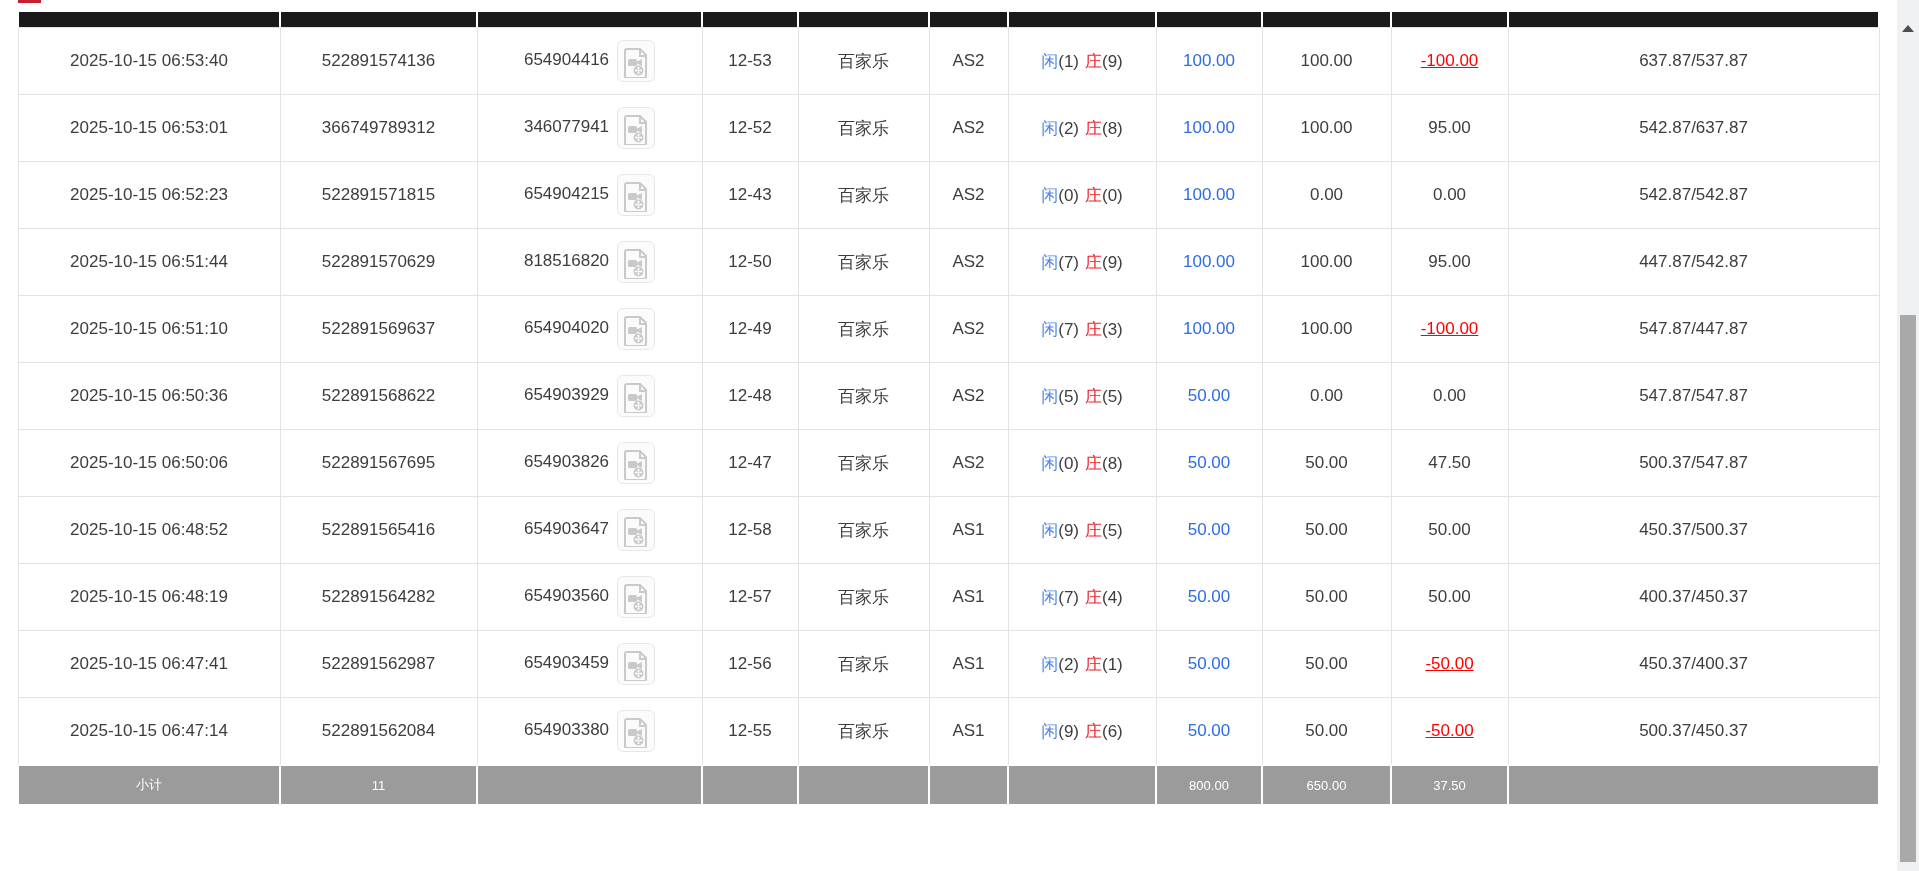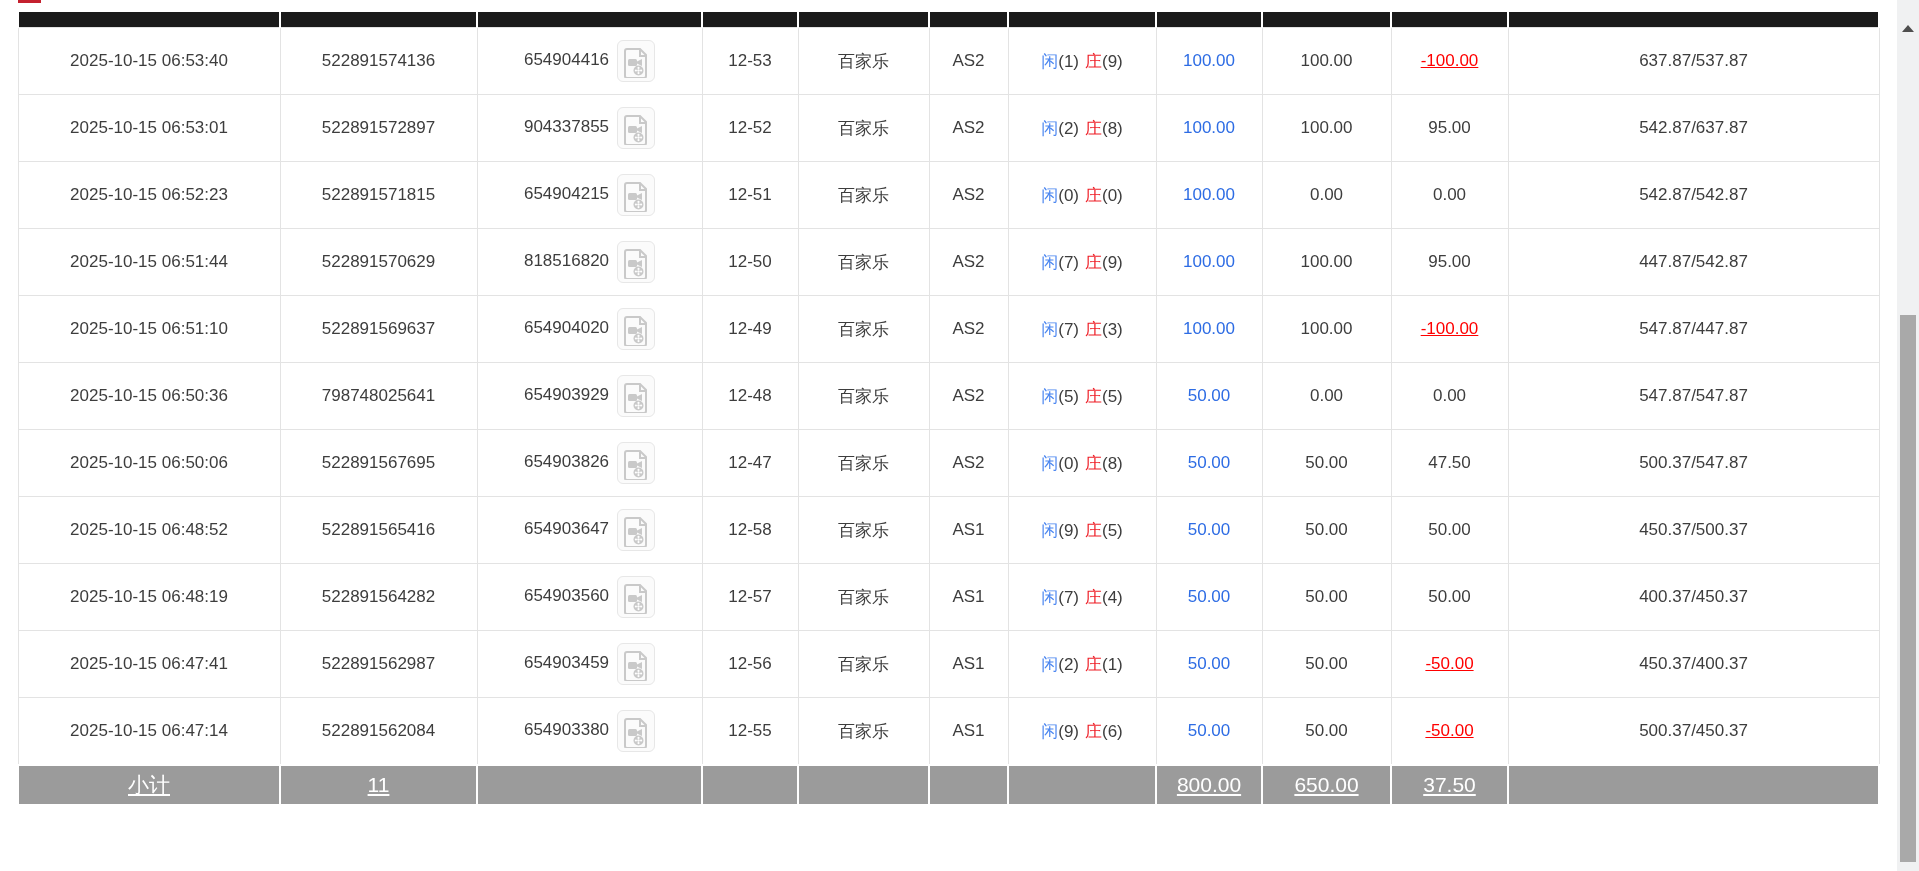--- a/index.html
+++ b/index.html
@@ -23,22 +23,22 @@
   .banker-lbl{color:var(--banker-red,#ee1c25);margin-left:6px;}
 
   
   .vid-btn{display:inline-block;vertical-align:middle;margin-left:8px;width:38px;height:42px;
     background:#fbfbfb;border:1px solid #e7e7e7;border-radius:6px;padding:0;cursor:pointer;
     line-height:0;}
   .vid-btn svg{margin:4px 0 0 0;}
 
   
   table.records td.fcell{background:var(--footer-gray,#9b9b9b);color:#fff;height:38px;
-    border:2px solid #fff;text-align:center;vertical-align:middle;font-size:21px;
-    white-space:nowrap;padding:0;text-decoration:underline;}
+    border:2px solid #fff;text-align:center;vertical-align:middle;font-size:13px;
+    white-space:nowrap;padding:0;}
 
   
   .scrollbar{position:absolute;top:0;right:0;width:22px;height:871px;background:#f0f1f2;}
   .sb-up{position:absolute;top:18px;left:0;width:22px;height:18px;border:none;background:transparent;
     cursor:pointer;padding:0;}
   .sb-up .tri{display:block;margin:3px auto 0;width:0;height:0;
     border-left:6px solid transparent;border-right:6px solid transparent;
     border-bottom:7px solid #4e4e4e;}
   .sb-thumb{position:absolute;left:3px;top:315px;width:16px;height:547px;background:#a9a9a9;}
 </style>
@@ -100,23 +100,23 @@
     <td class="cell">百家乐</td>
     <td class="cell">AS2</td>
     <td class="cell"><span class="player-lbl">闲</span><span>(1)</span><span class="banker-lbl">庄</span><span>(9)</span></td>
     <td class="cell blue">100.00</td>
     <td class="cell">100.00</td>
     <td class="cell neg">-100.00</td>
     <td class="cell">637.87/537.87</td>
   </tr>
         <tr>
     <td class="cell">2025-10-15 06:53:01</td>
-    <td class="cell">522891572897</td>
-    <td class="cell">
-      <span>904337855</span><button class="vid-btn"><svg width="24" height="30" viewBox="0 0 24 30">
+    <td class="cell">366749789312</td>
+    <td class="cell">
+      <span>346077941</span><button class="vid-btn"><svg width="24" height="30" viewBox="0 0 24 30">
         <path d="M3 1 h13 l6 6 v21 a2 2 0 0 1 -2 2 h-17 a2 2 0 0 1 -2 -2 v-25 a2 2 0 0 1 2 -2 z" fill="none" stroke="#c9c9c9" stroke-width="2"></path>
         <path d="M16 1 v7 h7" fill="none" stroke="#c9c9c9" stroke-width="2"></path>
         <rect x="4" y="11" width="9" height="7" rx="1.5" fill="#c9c9c9"></rect>
         <path d="M13 13.5 l5 -2.5 v7 l-5 -2.5 z" fill="#c9c9c9"></path>
         <circle cx="14.5" cy="22.5" r="5" fill="#c9c9c9"></circle>
         <circle cx="14.5" cy="22.5" r="1.2" fill="#fff"></circle>
         <circle cx="14.5" cy="19.9" r="1.1" fill="#fff"></circle>
         <circle cx="14.5" cy="25.1" r="1.1" fill="#fff"></circle>
         <circle cx="11.9" cy="22.5" r="1.1" fill="#fff"></circle>
         <circle cx="17.1" cy="22.5" r="1.1" fill="#fff"></circle>
@@ -141,21 +141,21 @@
         <rect x="4" y="11" width="9" height="7" rx="1.5" fill="#c9c9c9"></rect>
         <path d="M13 13.5 l5 -2.5 v7 l-5 -2.5 z" fill="#c9c9c9"></path>
         <circle cx="14.5" cy="22.5" r="5" fill="#c9c9c9"></circle>
         <circle cx="14.5" cy="22.5" r="1.2" fill="#fff"></circle>
         <circle cx="14.5" cy="19.9" r="1.1" fill="#fff"></circle>
         <circle cx="14.5" cy="25.1" r="1.1" fill="#fff"></circle>
         <circle cx="11.9" cy="22.5" r="1.1" fill="#fff"></circle>
         <circle cx="17.1" cy="22.5" r="1.1" fill="#fff"></circle>
       </svg></button>
     </td>
-    <td class="cell">12-51</td>
+    <td class="cell">12-43</td>
     <td class="cell">百家乐</td>
     <td class="cell">AS2</td>
     <td class="cell"><span class="player-lbl">闲</span><span>(0)</span><span class="banker-lbl">庄</span><span>(0)</span></td>
     <td class="cell blue">100.00</td>
     <td class="cell">0.00</td>
     <td class="cell">0.00</td>
     <td class="cell">542.87/542.87</td>
   </tr>
         <tr>
     <td class="cell">2025-10-15 06:51:44</td>
@@ -204,21 +204,21 @@
     <td class="cell">百家乐</td>
     <td class="cell">AS2</td>
     <td class="cell"><span class="player-lbl">闲</span><span>(7)</span><span class="banker-lbl">庄</span><span>(3)</span></td>
     <td class="cell blue">100.00</td>
     <td class="cell">100.00</td>
     <td class="cell neg">-100.00</td>
     <td class="cell">547.87/447.87</td>
   </tr>
         <tr>
     <td class="cell">2025-10-15 06:50:36</td>
-    <td class="cell">798748025641</td>
+    <td class="cell">522891568622</td>
     <td class="cell">
       <span>654903929</span><button class="vid-btn"><svg width="24" height="30" viewBox="0 0 24 30">
         <path d="M3 1 h13 l6 6 v21 a2 2 0 0 1 -2 2 h-17 a2 2 0 0 1 -2 -2 v-25 a2 2 0 0 1 2 -2 z" fill="none" stroke="#c9c9c9" stroke-width="2"></path>
         <path d="M16 1 v7 h7" fill="none" stroke="#c9c9c9" stroke-width="2"></path>
         <rect x="4" y="11" width="9" height="7" rx="1.5" fill="#c9c9c9"></rect>
         <path d="M13 13.5 l5 -2.5 v7 l-5 -2.5 z" fill="#c9c9c9"></path>
         <circle cx="14.5" cy="22.5" r="5" fill="#c9c9c9"></circle>
         <circle cx="14.5" cy="22.5" r="1.2" fill="#fff"></circle>
         <circle cx="14.5" cy="19.9" r="1.1" fill="#fff"></circle>
         <circle cx="14.5" cy="25.1" r="1.1" fill="#fff"></circle>

